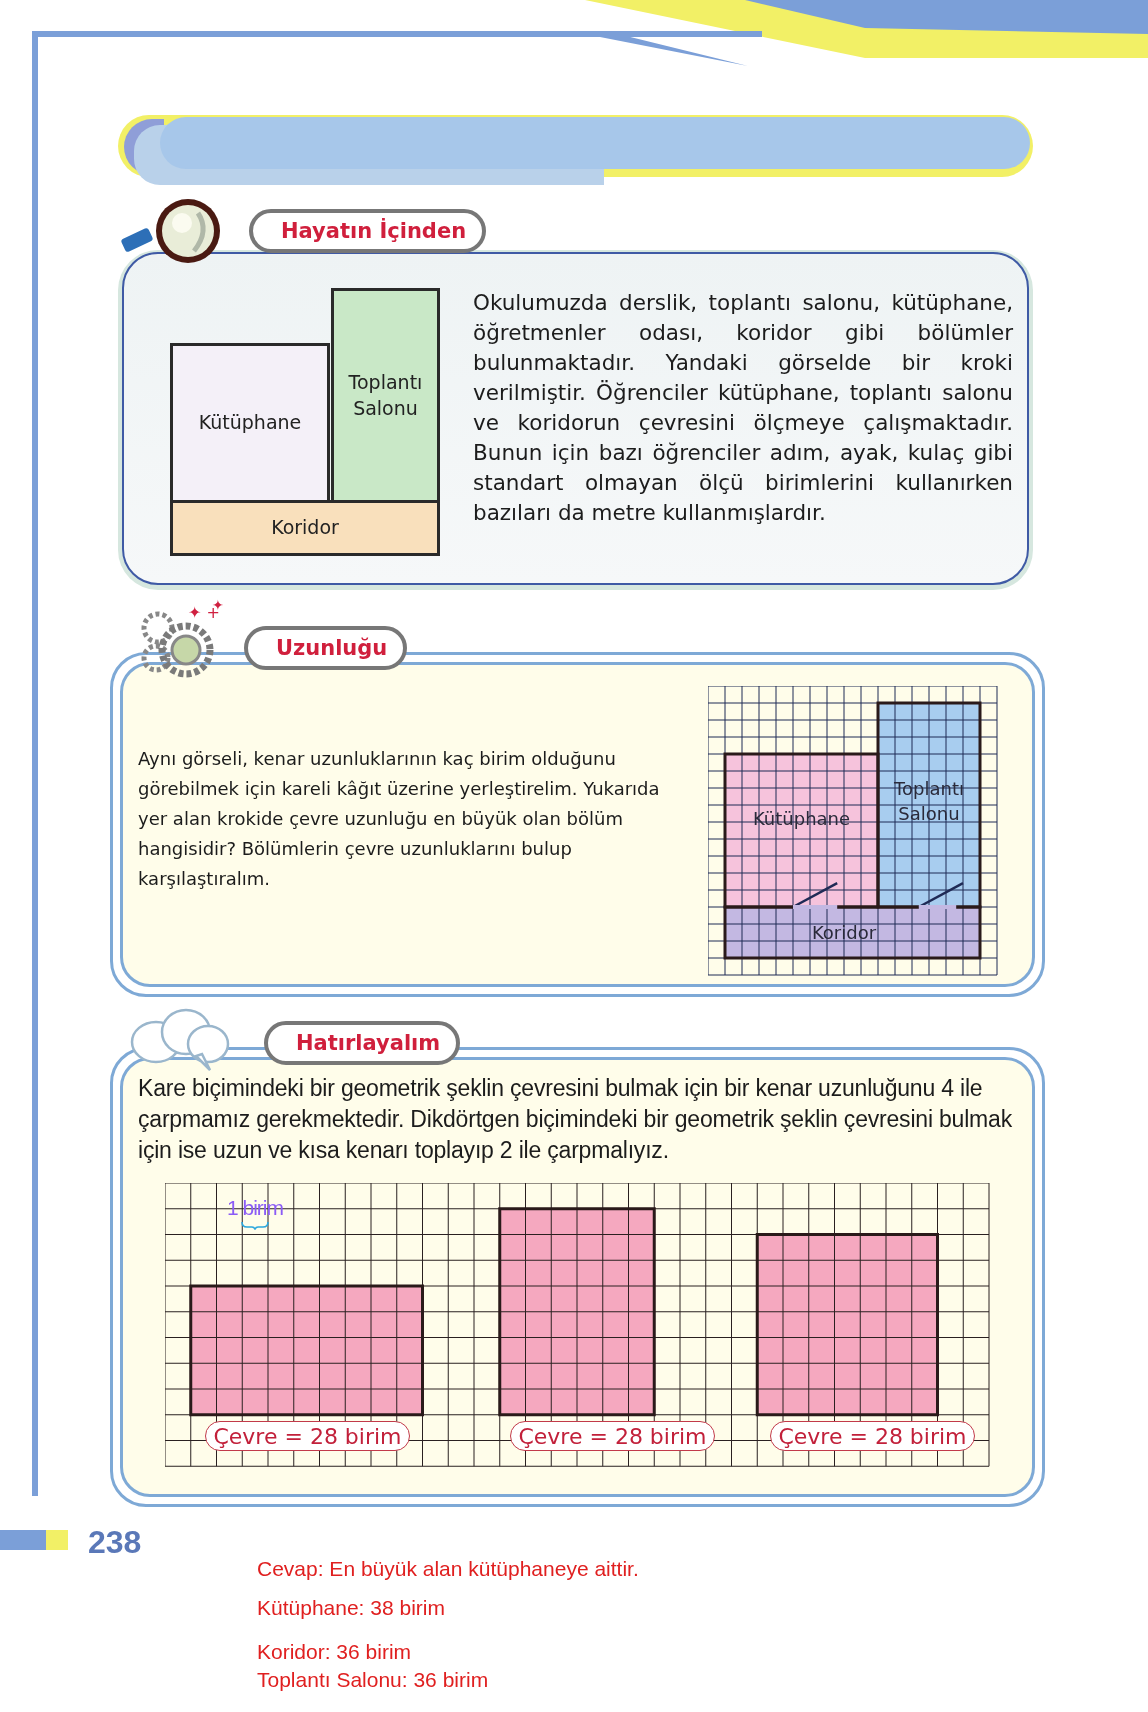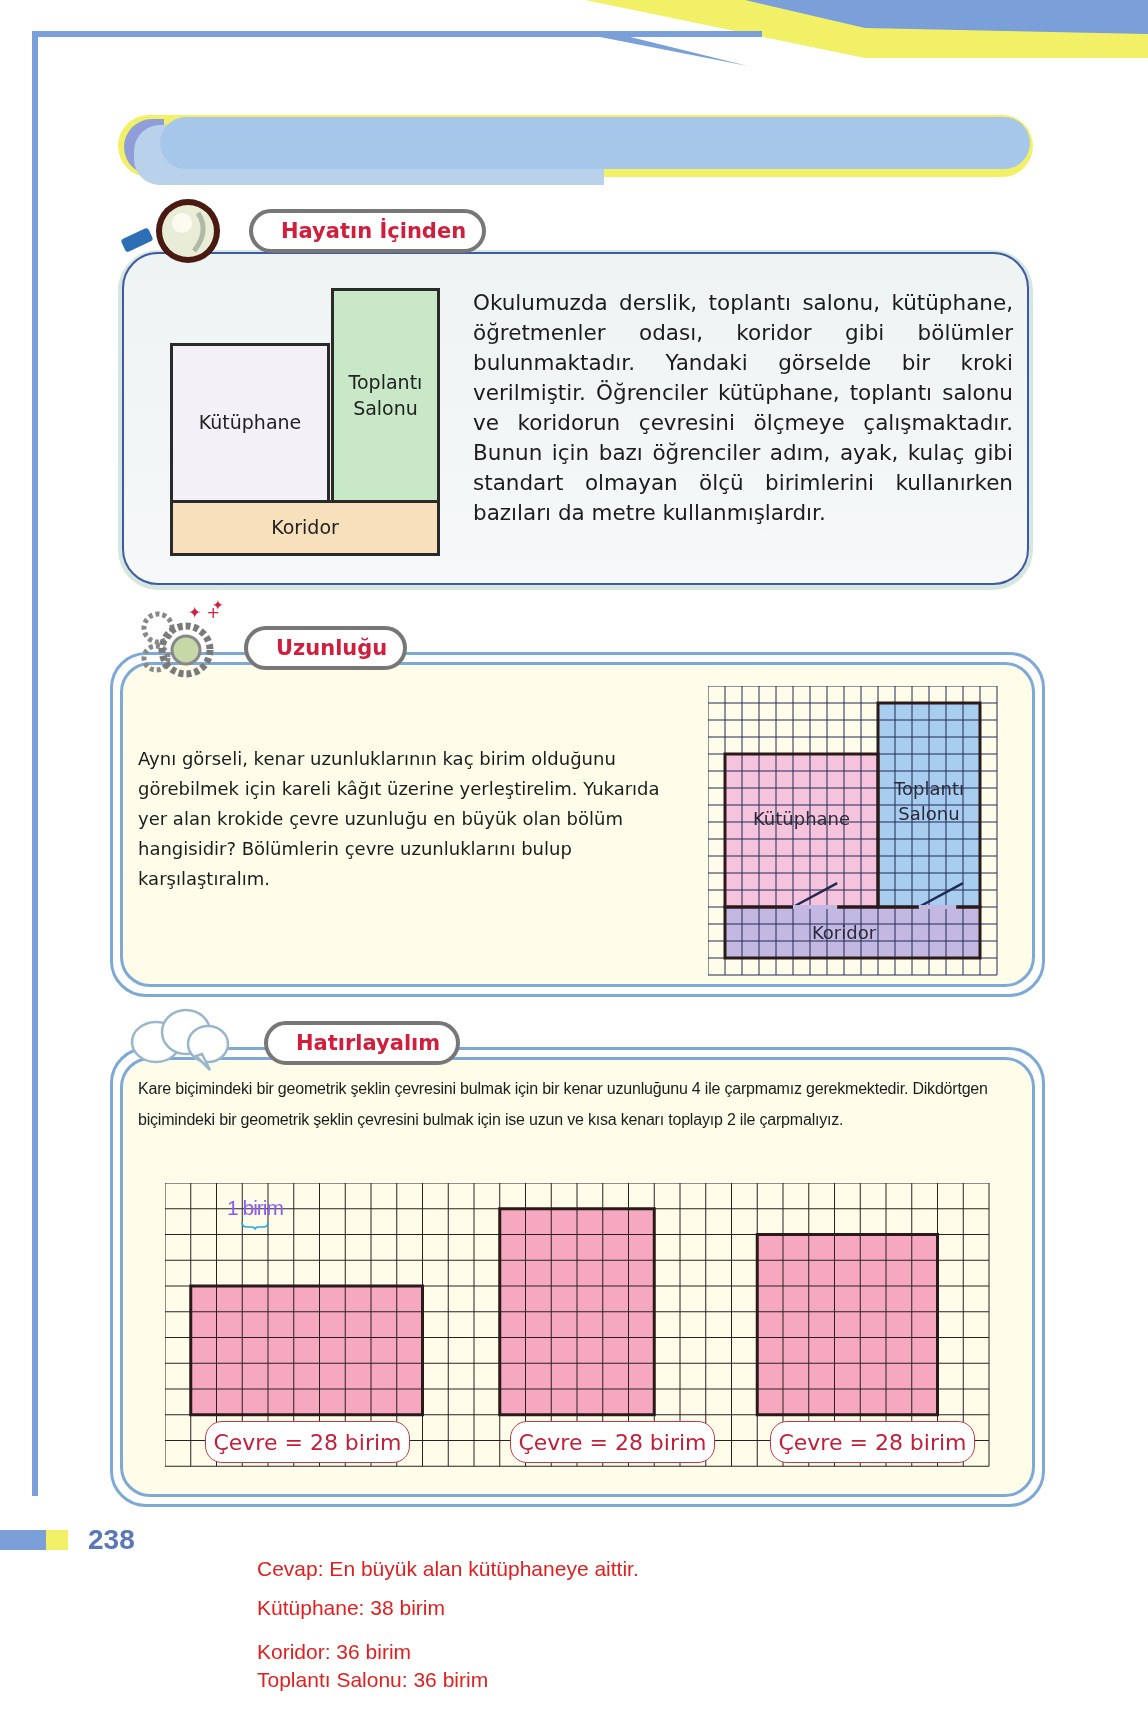--- a/index.html
+++ b/index.html
@@ -30,28 +30,28 @@
   .p1 { left: 473px; top: 288px; width: 540px; font-size: 21.5px; line-height: 30px; color: #1c1c1c; text-align: justify; }
 
   
   .box2-outer { left: 110px; top: 652px; width: 935px; height: 345px; border-radius: 36px; border: 3px solid #7ea9d6; background: #fff; }
   .box2-inner { left: 120px; top: 662px; width: 915px; height: 325px; border-radius: 30px; border: 3px solid #7ea9d6; background: #fffdea; }
   .p2 { left: 138px; top: 744px; width: 540px; font-size: 18px; line-height: 30px; color: #1c1c1c; }
 
   
   .box3-outer { left: 110px; top: 1047px; width: 935px; height: 460px; border-radius: 36px; border: 3px solid #7ea9d6; background: #fff; }
   .box3-inner { left: 120px; top: 1057px; width: 915px; height: 440px; border-radius: 30px; border: 3px solid #7ea9d6; background: #fffdea; }
-  .p3 { left: 138px; top: 1073px; width: 890px; font-family: "Liberation Sans", sans-serif; font-size: 16px; line-height: 31px; color: #1c1c1c; letter-spacing: -0.2px; }
-
-  .badge { position: absolute; height: 42px; border: 1.5px solid #c23a4a; border-radius: 17px; background: #fff; color: #c2203a; font-size: 22px; display: flex; align-items: center; justify-content: center; white-space: nowrap; }
+  .p3 { left: 138px; top: 1073px; width: 890px; font-family: "Liberation Sans", sans-serif; font-size: 23px; line-height: 31px; color: #1c1c1c; letter-spacing: -0.2px; }
+
+  .badge { position: absolute; height: 30px; border: 1.5px solid #c23a4a; border-radius: 17px; background: #fff; color: #c2203a; font-size: 22px; display: flex; align-items: center; justify-content: center; white-space: nowrap; }
 
   
   .pg-blue { left: 0; top: 1530px; width: 46px; height: 20px; background: #7b9fd8; }
   .pg-yellow { left: 46px; top: 1530px; width: 22px; height: 20px; background: #f2f066; }
-  .pg-num { left: 88px; top: 1524px; font-family: "Liberation Sans", sans-serif; font-weight: bold; font-size: 28px; color: #5a78b8; }
+  .pg-num { left: 88px; top: 1524px; font-family: "Liberation Sans", sans-serif; font-weight: bold; font-size: 32px; color: #5a78b8; }
   .answer { left: 257px; font-family: Liberation Sans, sans-serif; font-size: 21px; color: #e02020; white-space: nowrap; }
 </style>
 </head>
 <body>
 
 <svg class="abs deco" viewBox="0 0 1148 80" width="1148" height="80">
   <polygon points="585,0 1148,0 1148,58 865,58" fill="#f2f066"></polygon>
   <polygon points="745,0 1148,0 1148,34 865,28" fill="#7b9fd8"></polygon>
   <polygon points="560,31 606,31 748,66 600,37 560,37" fill="#7b9fd8"></polygon>
 </svg>

